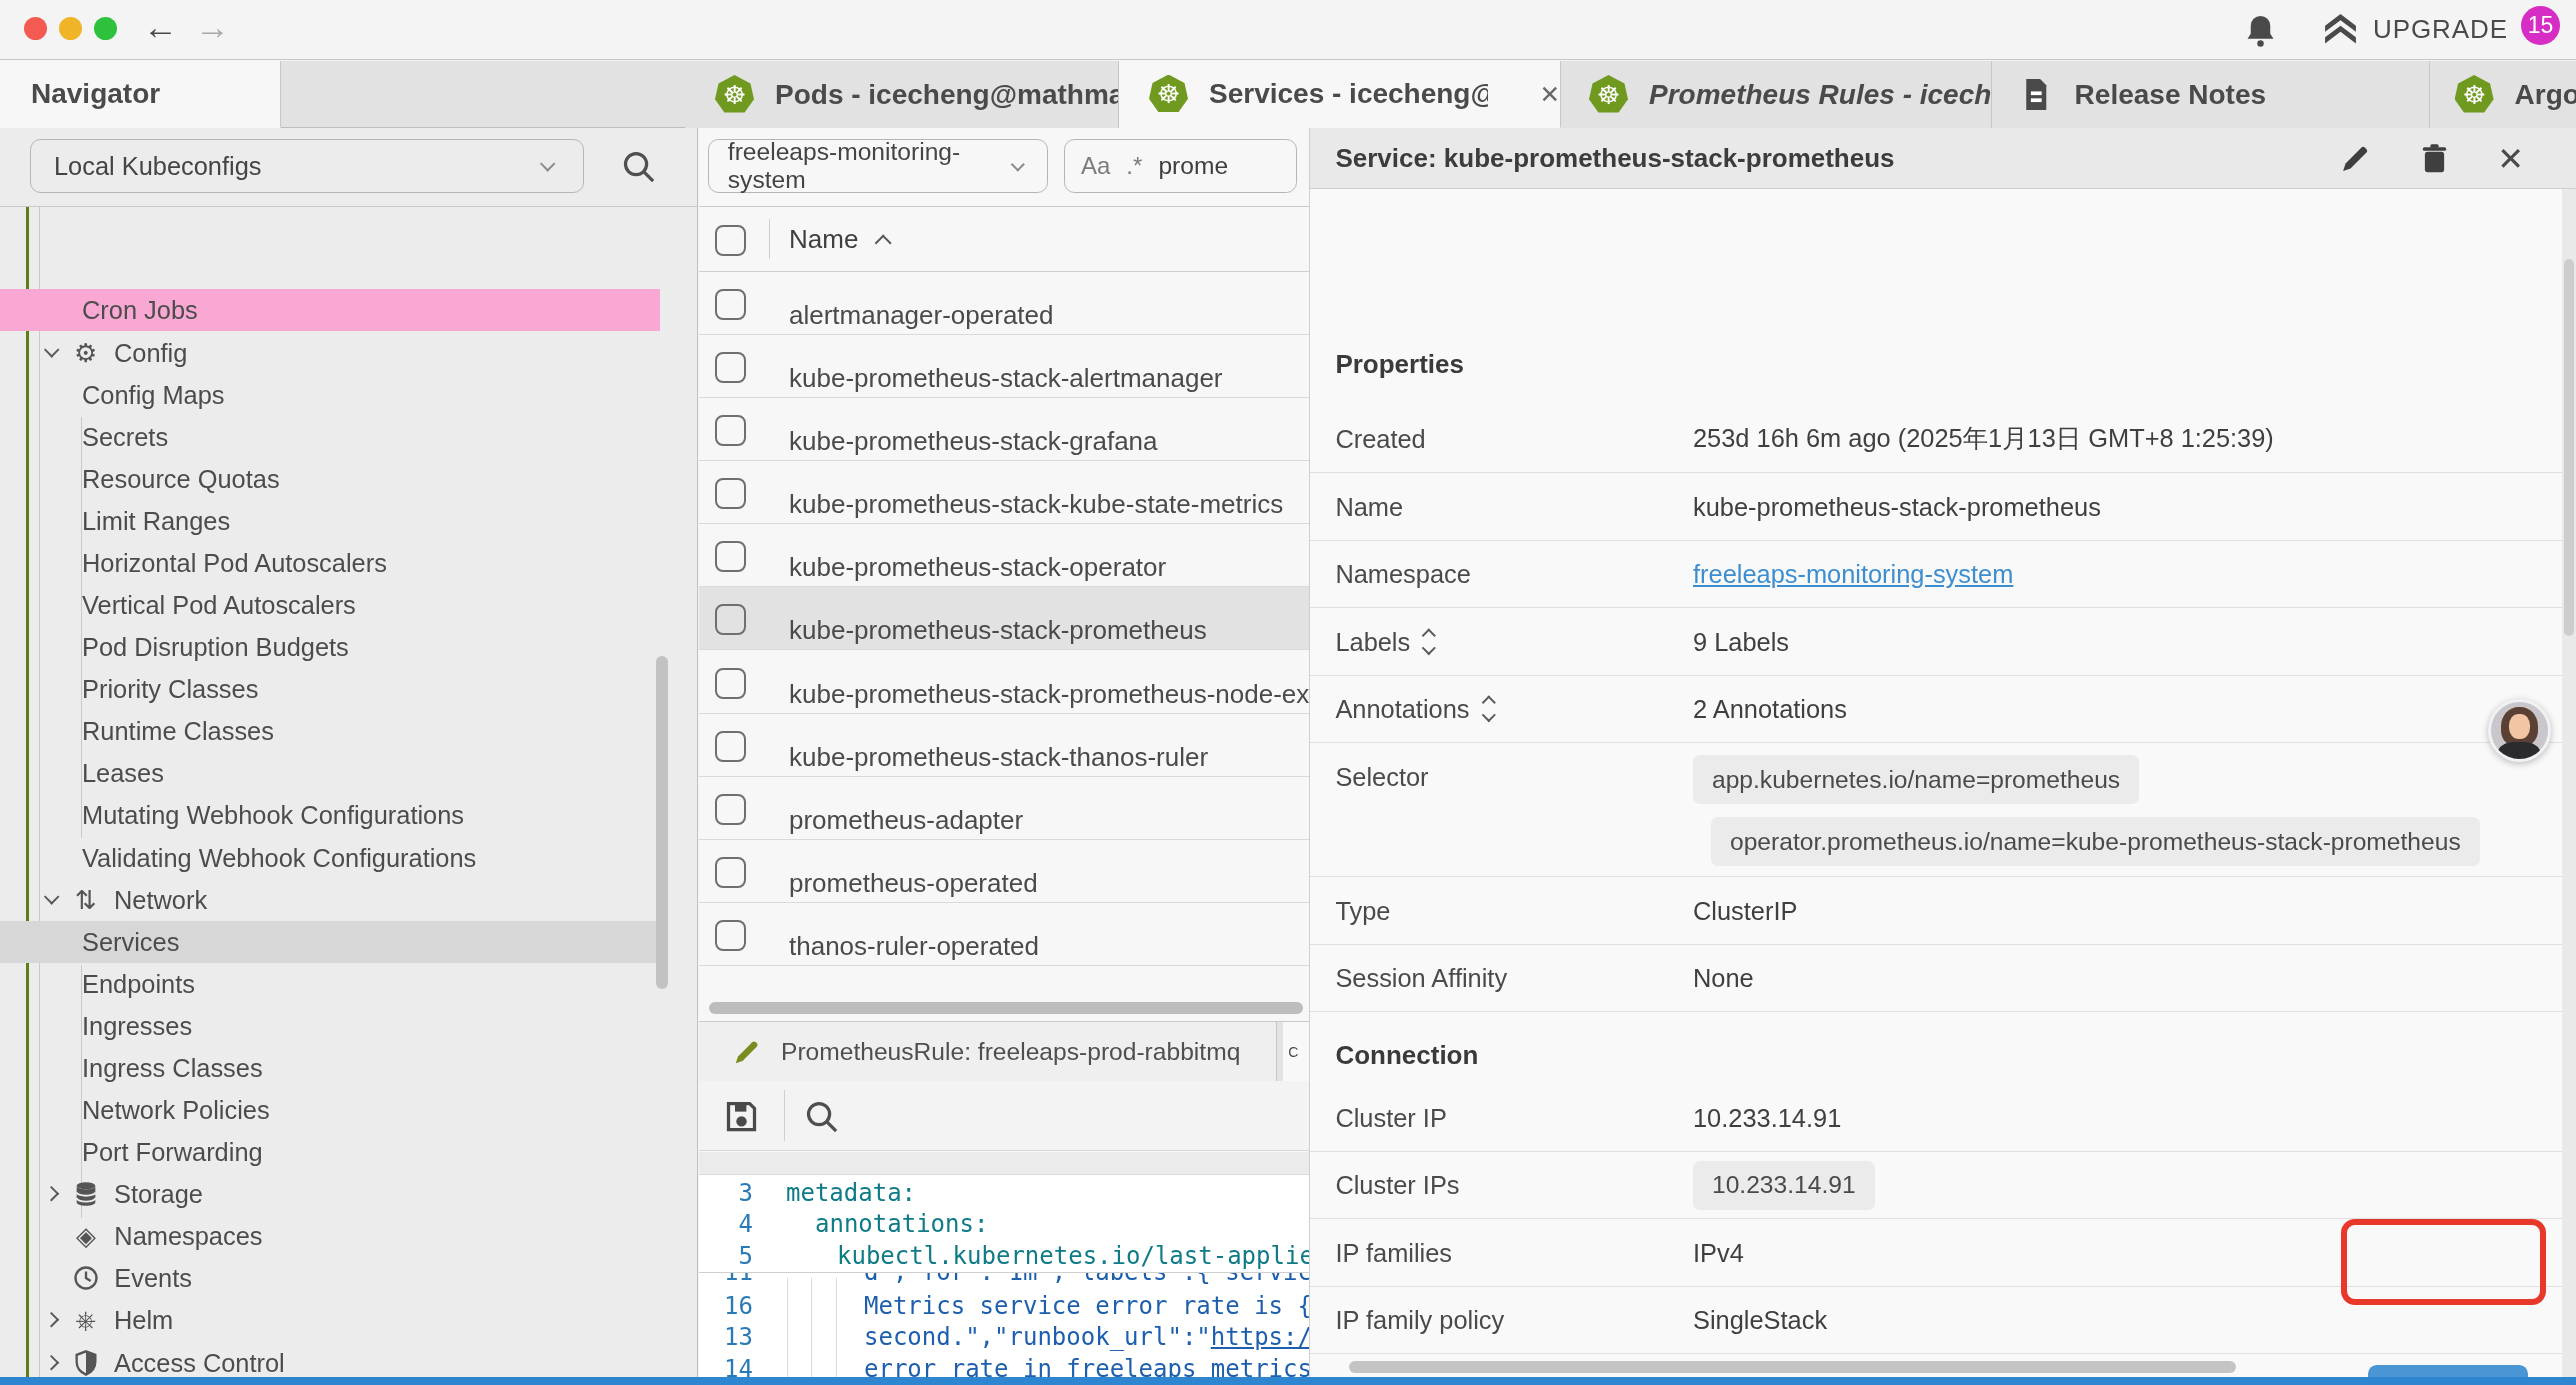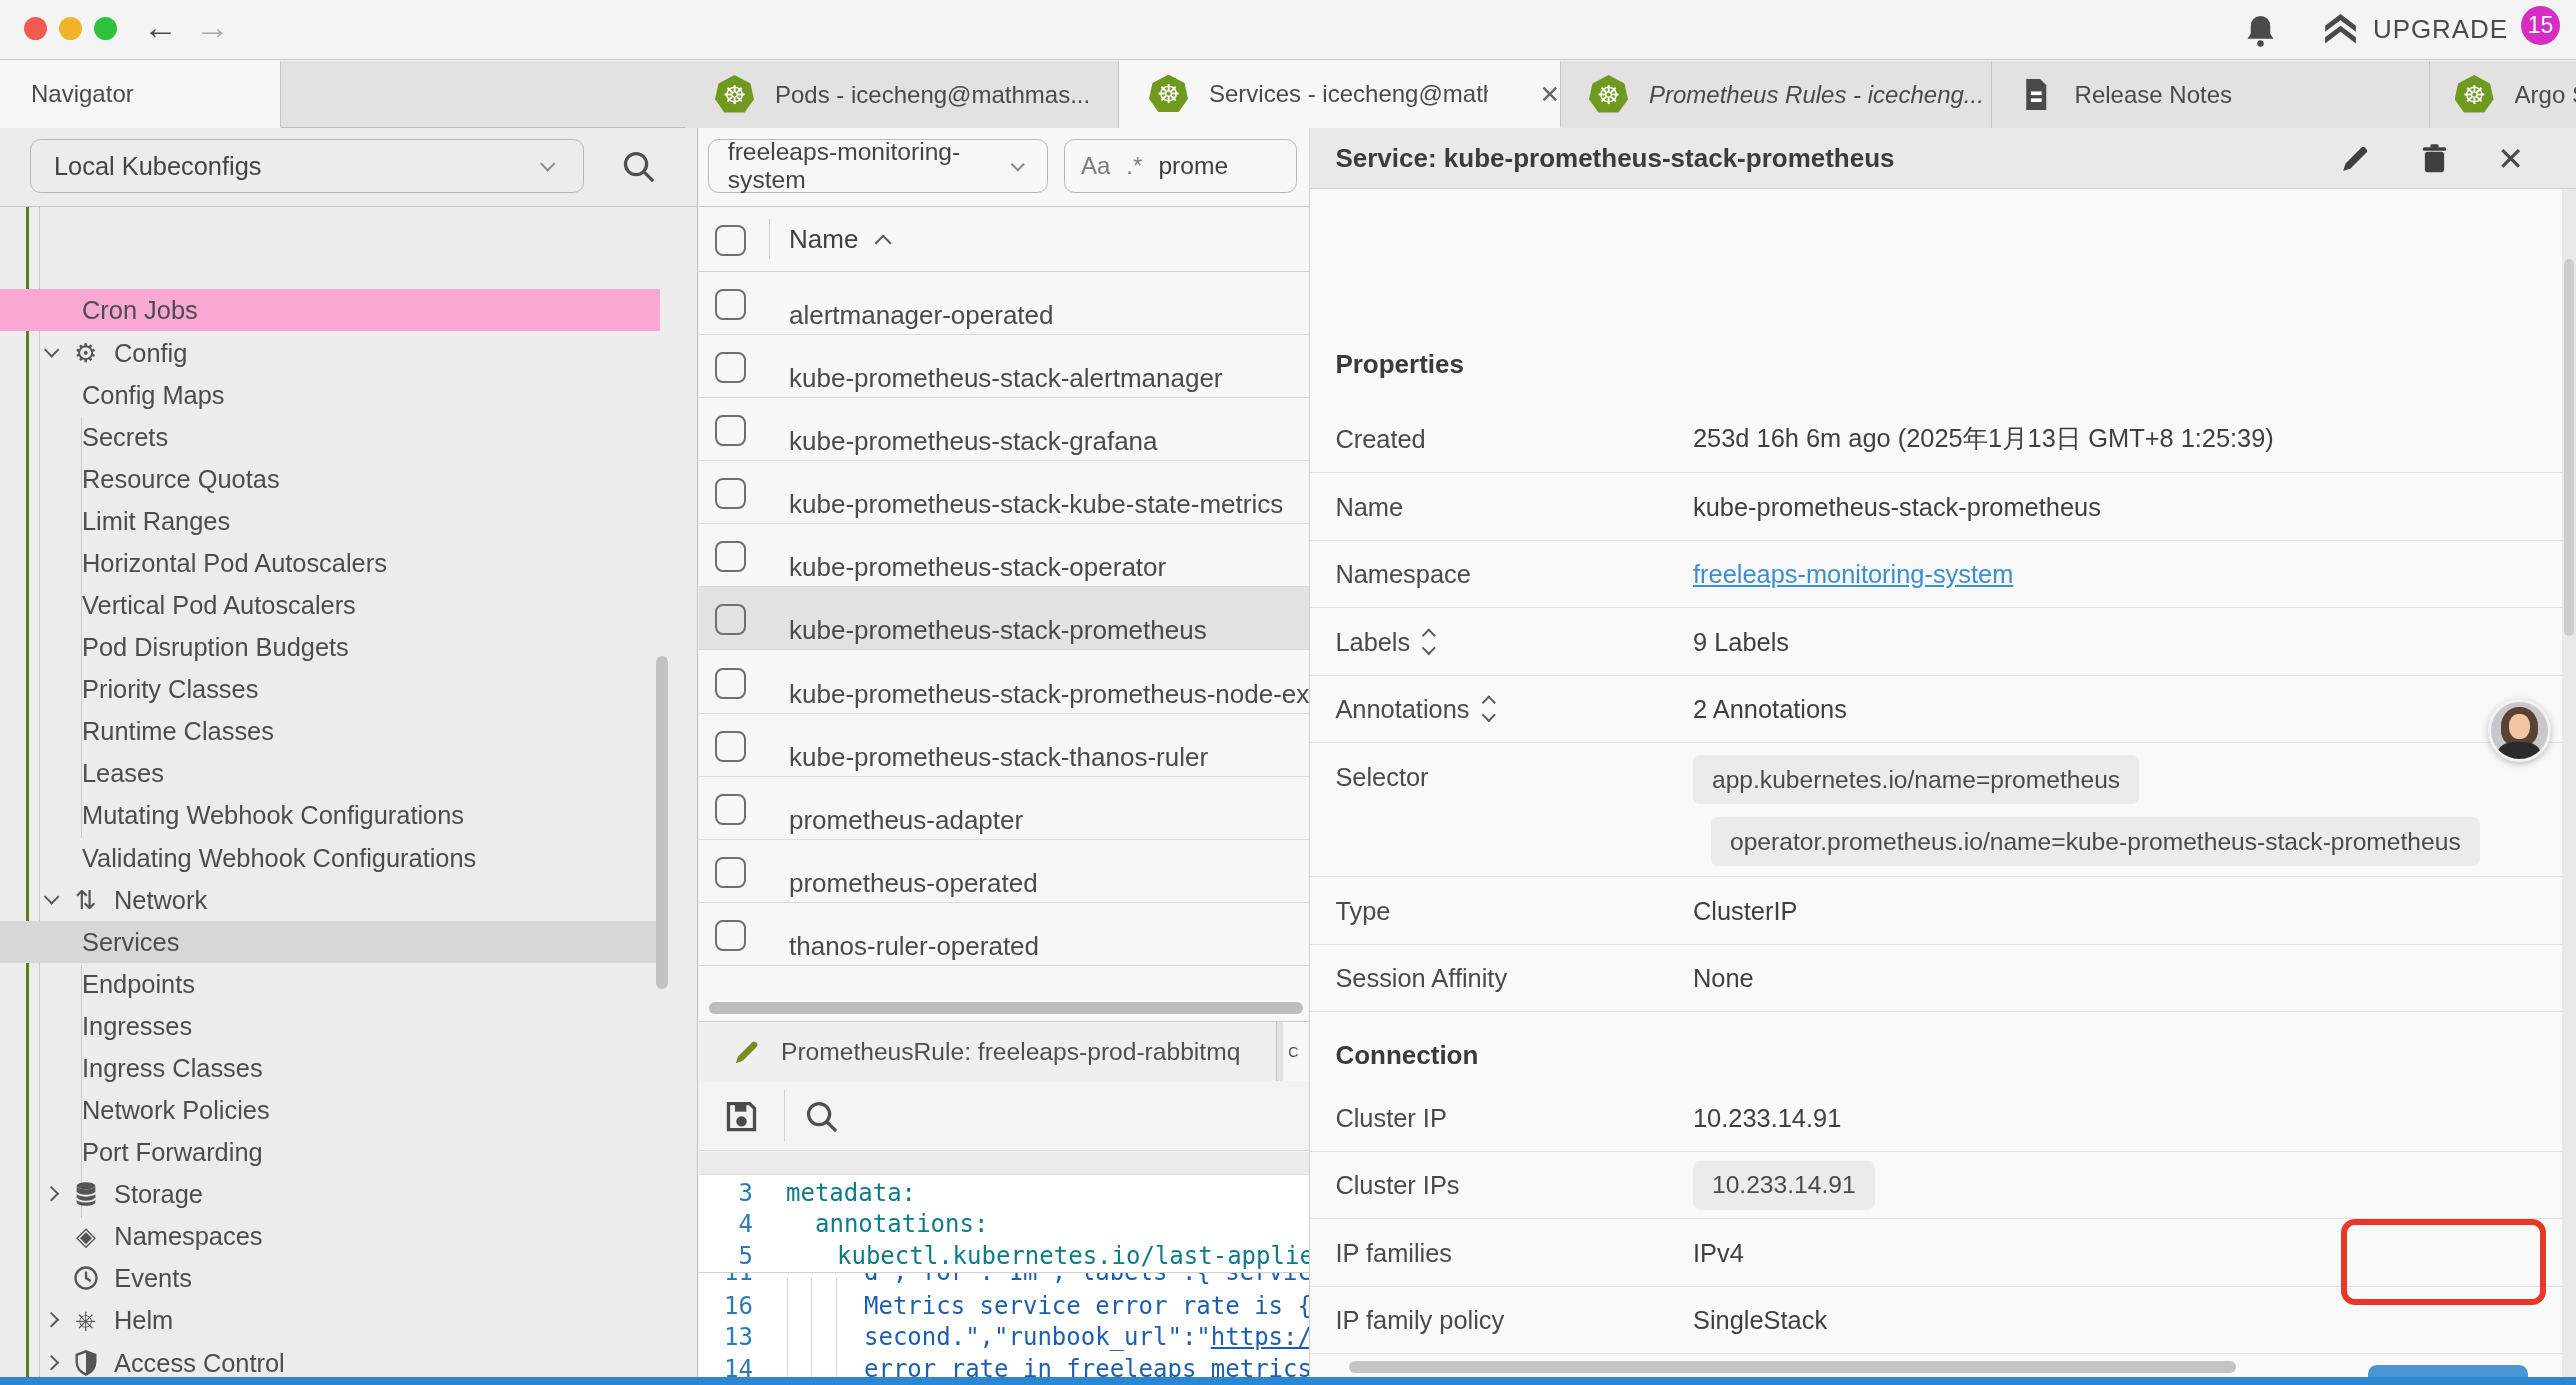--- a/index.html
+++ b/index.html
@@ -13,21 +13,21 @@
   .nav-arrow.disabled { color:#a9a9a9; }
   .bell-wrap { position:absolute; top:10.5px; width:39px; height:39px; }
   .upgrade-wrap { position:absolute; top:12.3px; height:35px; display:flex; align-items:center; gap:14px; }
   .upgrade-text { font-size:26px; color:#4a4a4a; letter-spacing:0.9px; }
   .count-badge { position:absolute; top:6.1px; width:39px; height:39px; border-radius:50%; background:#d62ec4; color:#fff; font-size:23px; display:flex; align-items:center; justify-content:center; }
 
   
   .tabbar { position:absolute; left:0; top:61px; width:2576px; height:67px; background:#e2e2e2; border-bottom:0.9px solid #bdbdbd; }
   .tab { position:absolute; top:0; height:67px; display:flex; align-items:center; border-right:0.9px solid #c6c6c6; background:#e2e2e2; }
   .tab.active { background:#f7f7f7; border-bottom:0.9px solid #f7f7f7; }
-  .tab-label { font-size:24px; color:#4a4a4a; white-space:nowrap; overflow:hidden; }
+  .tab-label { font-size:28px; color:#4a4a4a; white-space:nowrap; overflow:hidden;font-weight:bold; }
   .tab-label.italic { font-style:italic; }
   .k8s { width:39px; height:39px; background:#6f9a1f; clip-path:polygon(50% 0%, 91% 22%, 100% 62%, 76% 96%, 24% 96%, 0% 62%, 9% 22%); display:flex; align-items:center; justify-content:center; flex:0 0 auto; }
   .k8s span { color:#fff; font-size:26px; font-family:"DejaVu Sans",sans-serif; line-height:1; }
   .tab-close { font-size:24.6px; color:#6a6a6a; margin-left:30px; font-family:"DejaVu Sans",sans-serif; }
 
   
   .sidebar { position:absolute; left:0; top:128px; width:698px; height:1249px; background:#ececec; border-right:0.9px solid #c0c0c0; }
   .kubeconfig-row { position:absolute; left:0; top:0; width:698px; height:79px; border-bottom:0.9px solid #c9c9c9; }
   .kc-select { position:absolute; left:30px; top:11.4px; width:554px; height:54px; border:1.8px solid #b5b5b5; border-radius:10.5px; display:flex; align-items:center; padding:0 23px; font-size:25.4px; color:#444; background:#ececec; }
   .tree { position:absolute; left:0; top:79px; width:698px; height:1171px; overflow:hidden; }

